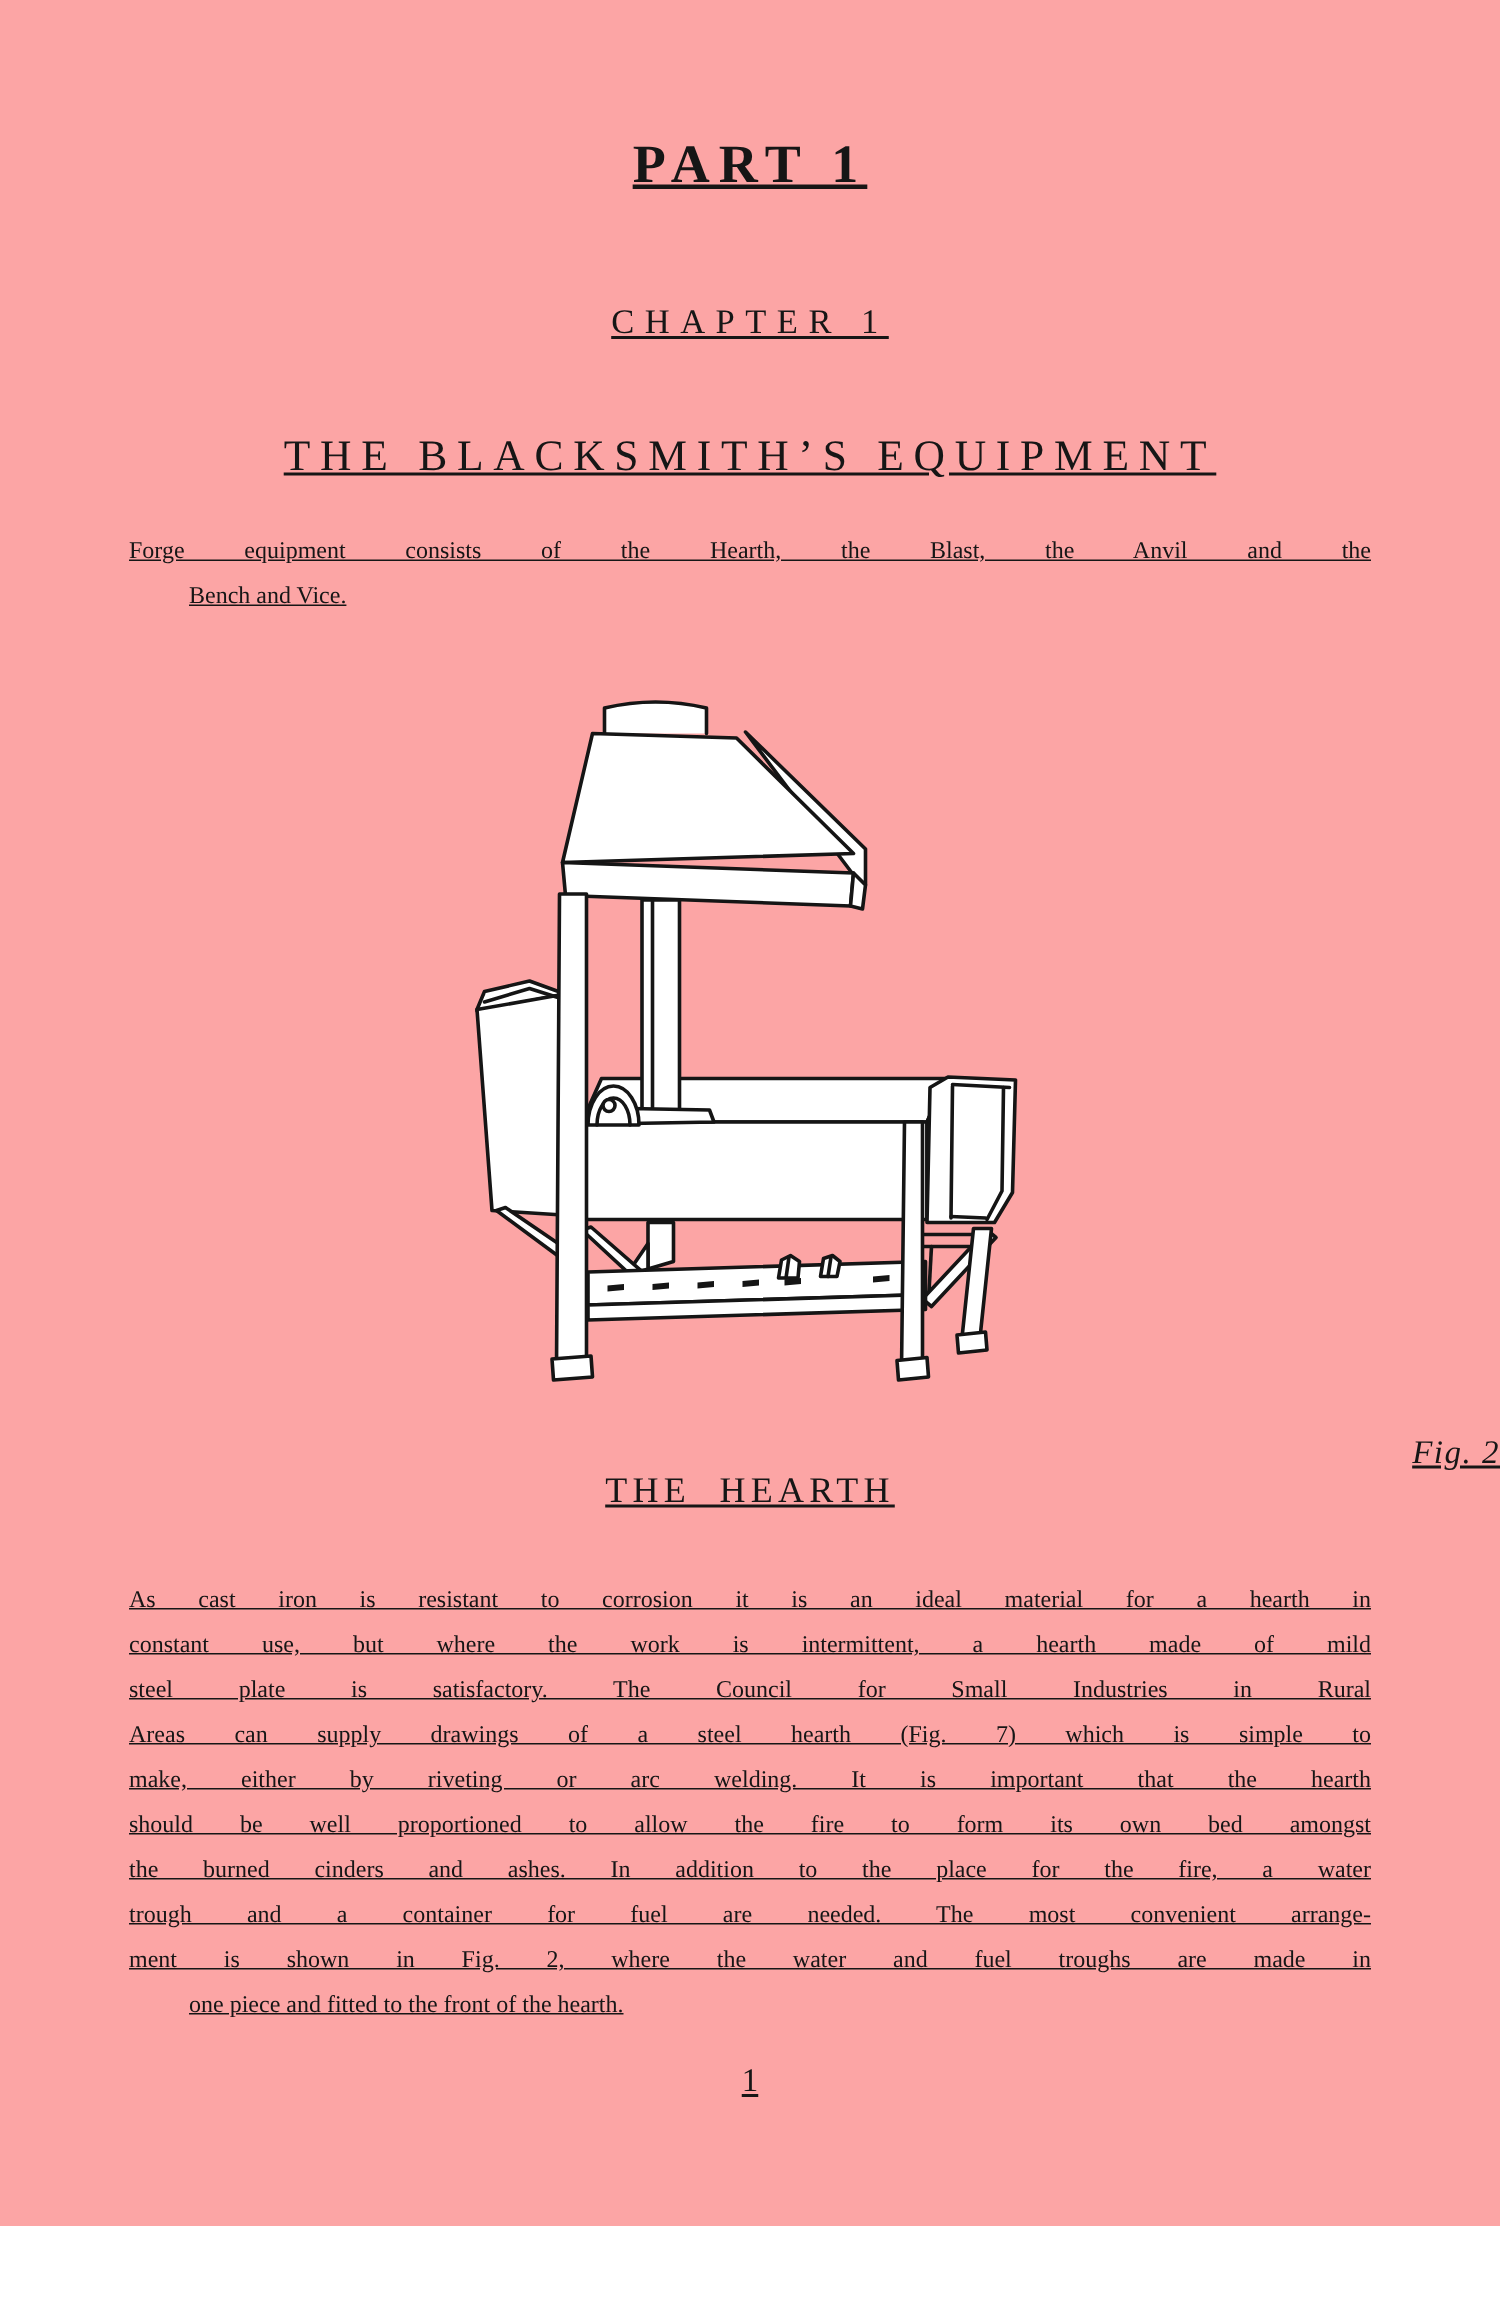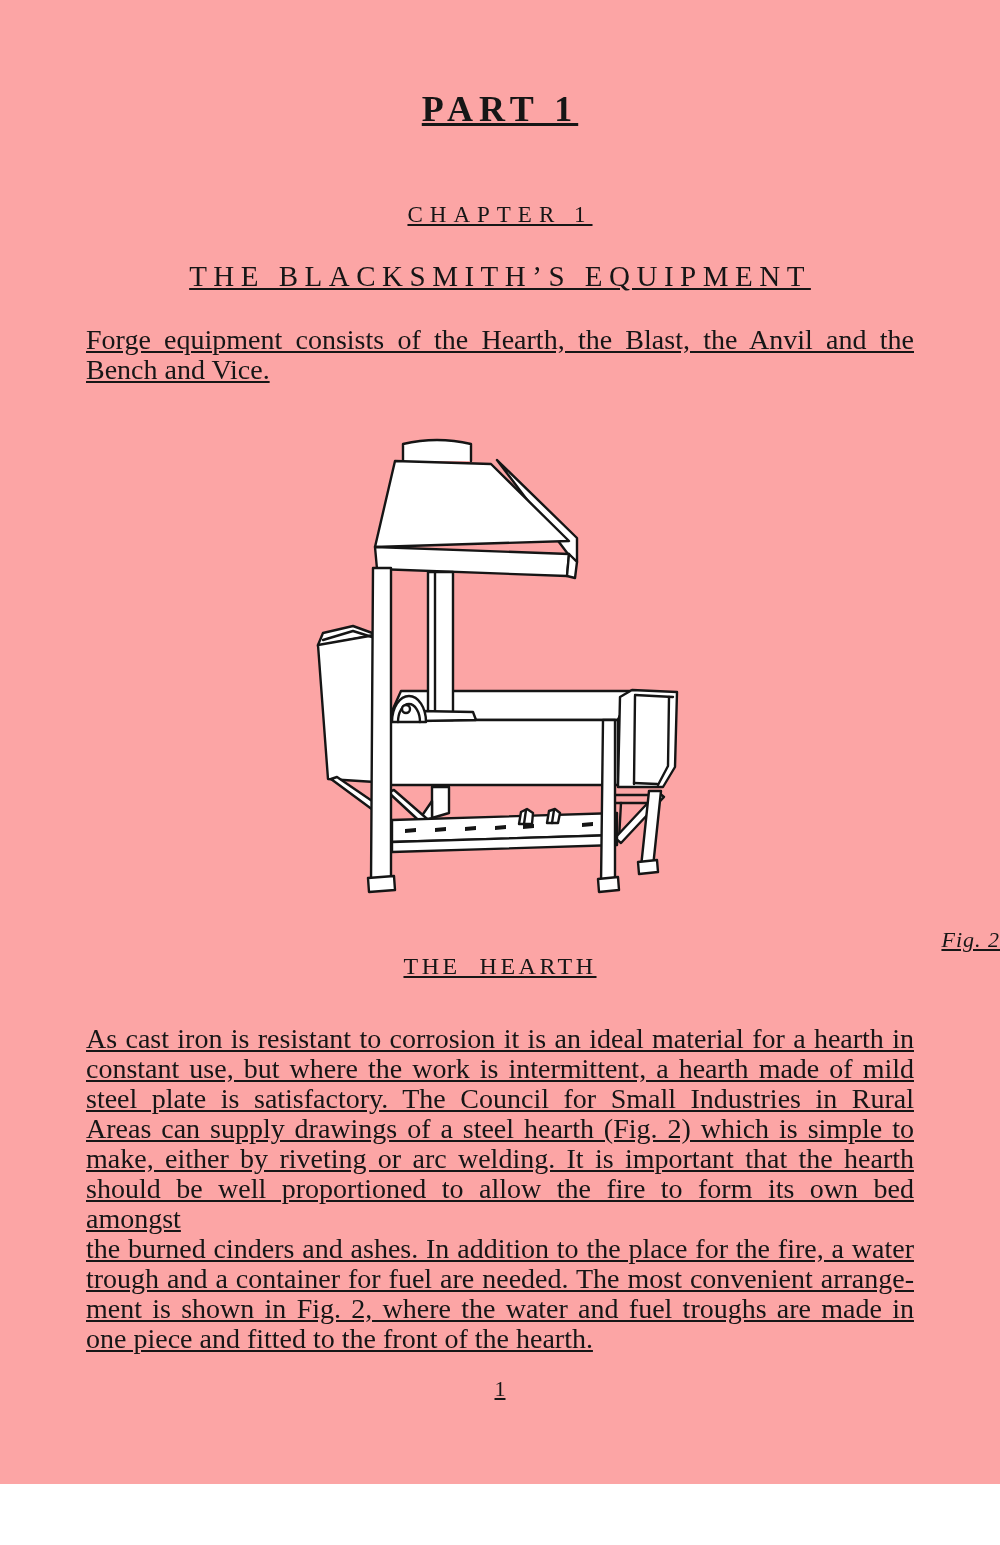--- a/index.html
+++ b/index.html
@@ -23,34 +23,34 @@
     white-space: pre;
   }
   .chapter-heading {
     margin-top: 72px;
     text-align: center;
     font-size: 23px;
     letter-spacing: 7px;
     white-space: pre;
   }
   .main-title {
-    margin-top: 32px;
+    margin-top: 60px;
     text-align: center;
     font-size: 29px;
     letter-spacing: 6.5px;
     white-space: pre;
   }
   .para {
     width: 828px;
     margin: 32px auto 0 auto;
-    font-size: 28px;
+    font-size: 16px;
     line-height: 30px;
   }
   .para .jline { text-align: justify; text-align-last: justify; }
-  .para .jline.last { text-align-last: left; }
+  .para .jline.last { text-align-last: left; margin-left: 40px; }
   .figure-wrap {
     margin-top: 50px;
     text-align: center;
     height: 460px;
   }
   .figure-wrap svg { display: inline-block; }
   .fig-caption {
     margin-top: 32px;
     text-align: right;
     font-style: italic;
@@ -181,21 +181,21 @@
   </div>
 
   <div class="fig-caption">Fig. 2</div>
 
   <div class="section-heading">THE  HEARTH</div>
 
   <div class="para body-para">
       <div class="jline">As cast iron is resistant to corrosion it is an ideal material for a hearth in</div>
       <div class="jline">constant use, but where the work is intermittent, a hearth made of mild</div>
       <div class="jline">steel plate is satisfactory.  The Council for Small Industries in Rural</div>
-      <div class="jline">Areas can supply drawings of a steel hearth (Fig. 2) which is simple to</div>
+      <div class="jline">Areas can supply drawings of a steel hearth (Fig. 7) which is simple to</div>
       <div class="jline">make, either by riveting or arc welding.  It is important that the hearth</div>
       <div class="jline">should be well proportioned to allow the fire to form its own bed amongst</div>
       <div class="jline">the burned cinders and ashes. In addition to the place for the fire, a water</div>
       <div class="jline">trough and a container for fuel are needed.  The most convenient arrange-</div>
       <div class="jline">ment is shown in Fig. 2, where the water and fuel troughs are made in</div>
       <div class="jline last">one piece and fitted to the front of the hearth.</div>
     </div>
 
   <div class="page-number">1</div>
 

